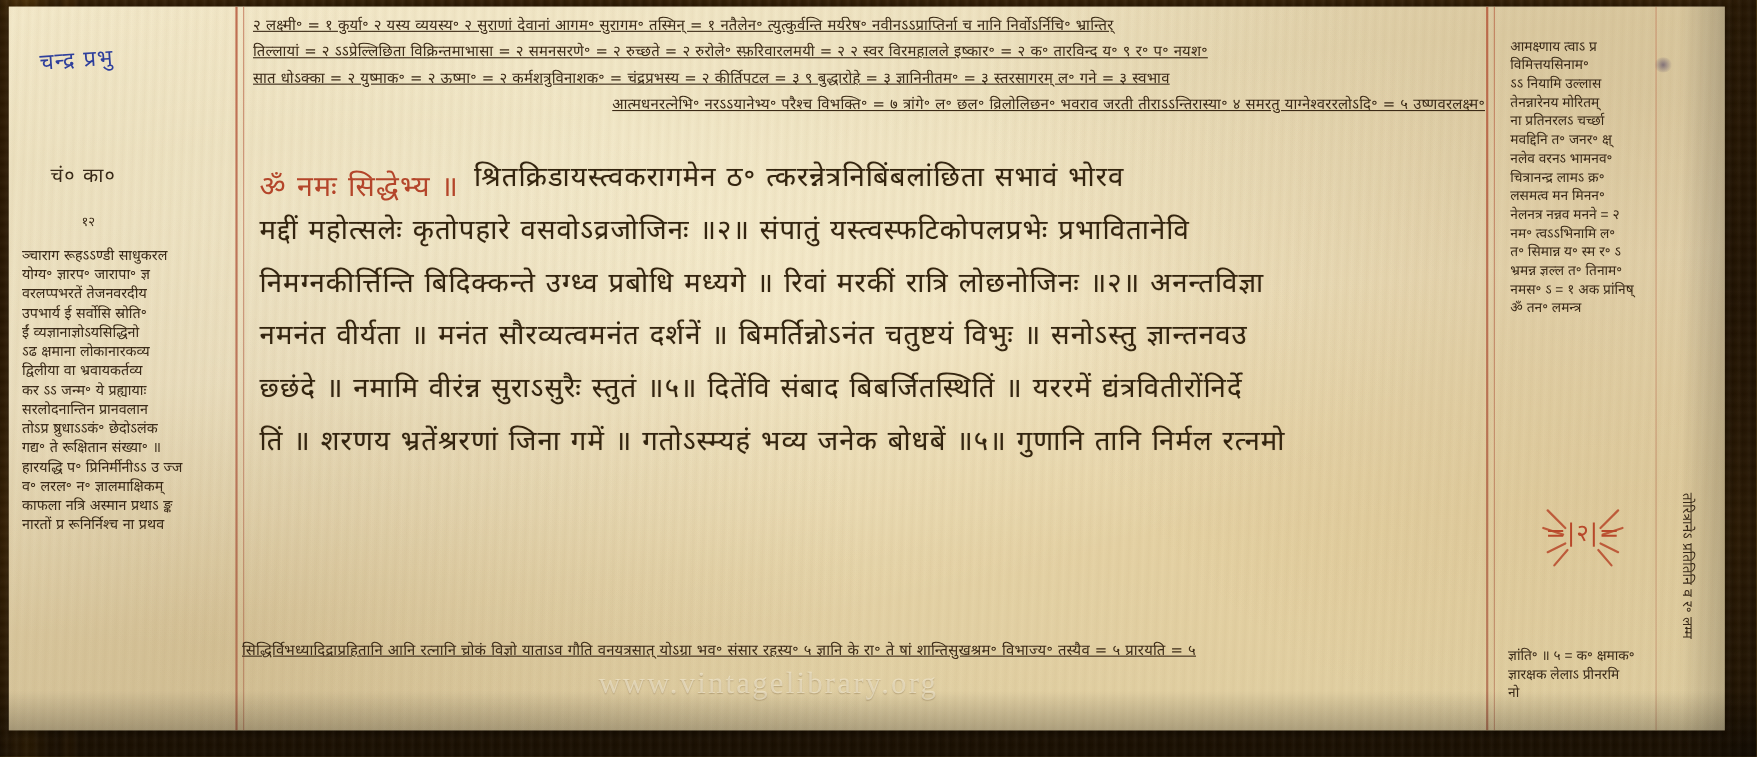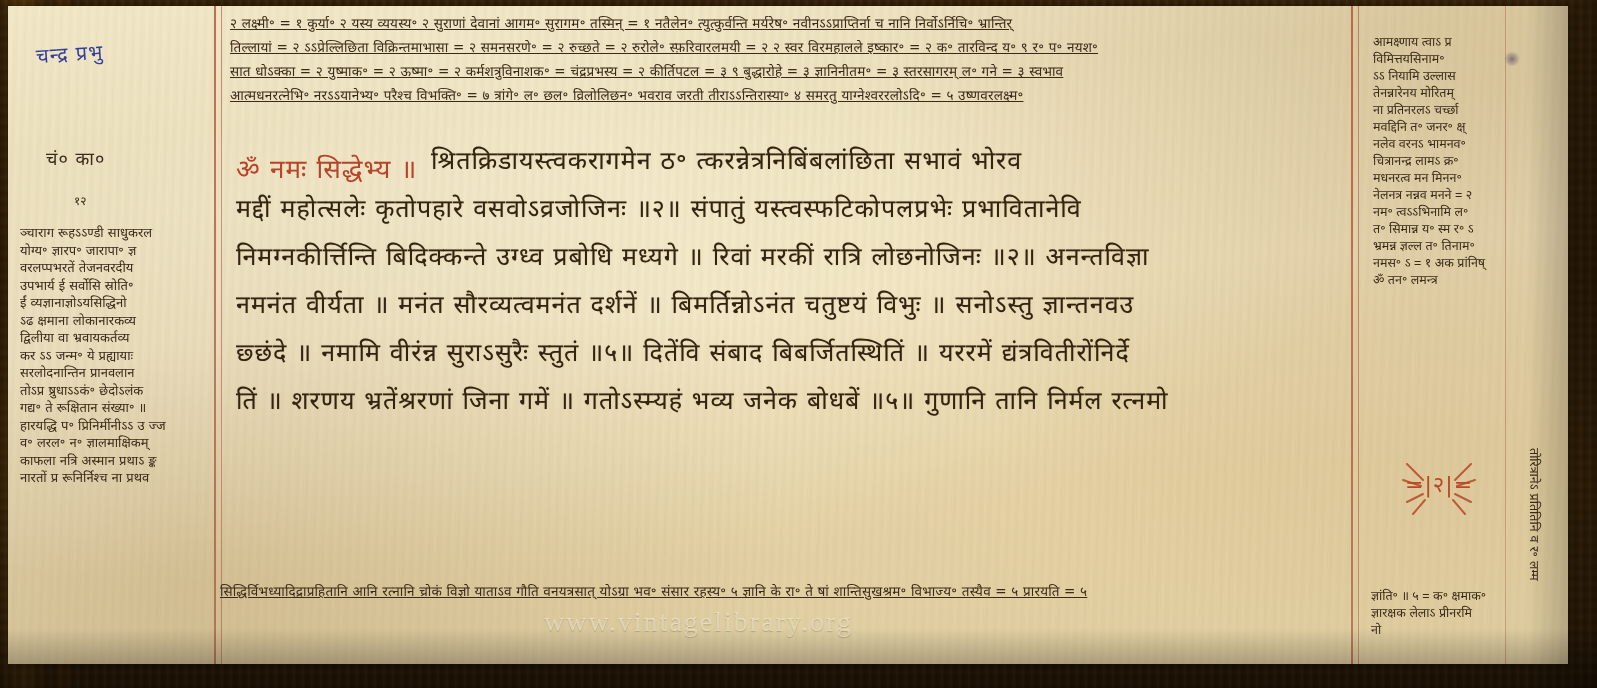--- a/index.html
+++ b/index.html
@@ -232,21 +232,21 @@
       <div class="leftline">व॰ लरल॰ न॰ ज्ञालमाक्षिकम्</div>
       <div class="leftline">काफला नत्रि अस्मान प्रथाऽ ङ्क</div>
       <div class="leftline">नारतों प्र रूनिर्निश्च ना प्रथव</div>
     </div>
   </div>
 
   <div style="position:absolute; left:222px; top:10px; width:1120px;">
     <div class="micro">२ लक्ष्मी॰ = १ कुर्या॰ २ यस्य व्ययस्य॰ २ सुराणां देवानां आगम॰ सुरागम॰ तस्मिन् = १ नतैलेन॰ त्युत्कुर्वन्ति मर्यरेष॰ नवीनऽऽप्राप्तिर्ना च नानि निर्वोऽर्निचि॰ भ्रान्तिर्</div>
     <div class="micro" style="margin-top:9px;">तिल्लायां = २ ऽऽप्रेल्लिछिता विक्रिन्तमाभासा = २ समनसरणे॰ = २ रुच्छते = २ रुरोले॰ स्फ़रिवारलमयी = २ २ स्वर विरमहालले इष्कार॰ = २ क॰ तारविन्द य॰ ९ र॰ प॰ नयश॰</div>
     <div class="micro" style="margin-top:9px;">सात धोऽक्का = २ युष्माक॰ = २ ऊष्मा॰ = २ कर्मशत्रुविनाशक॰ = चंद्रप्रभस्य = २ कीर्तिपटल = ३ ९ बुद्धारोहे = ३ ज्ञानिनीतम॰ = ३ स्तरसागरम् ल॰ गने = ३ स्वभाव</div>
-    <div class="micro" style="margin-top:9px;">आत्मधनरत्नेभि॰ नरऽऽयानेभ्य॰ परैश्च विभक्ति॰ = ७ त्रांगे॰ ल॰ छल॰ व्रिलोलिछन॰ भवराव जरती तीराऽऽन्तिरास्या॰ ४ समरतु याग्नेश्वररलोऽदि॰ = ५ उष्णवरलक्ष्म॰</div>
+    <div class="micro" style="margin-top:9px;text-align:right;">आत्मधनरत्नेभि॰ नरऽऽयानेभ्य॰ परैश्च विभक्ति॰ = ७ त्रांगे॰ ल॰ छल॰ व्रिलोलिछन॰ भवराव जरती तीराऽऽन्तिरास्या॰ ४ समरतु याग्नेश्वररलोऽदि॰ = ५ उष्णवरलक्ष्म॰</div>
   </div>
 
   <div class="invocation" style="left:228px; top:144px;">ॐ नमः सिद्धेभ्य ॥</div>
 
   <div style="position:absolute; left:228px; top:140px; width:1110px;">
     <div class="bigline" style="padding-left:195px;">श्रितक्रिडायस्त्वकरागमेन ठ॰ त्करन्नेत्रनिबिंबलांछिता सभावं भोरव</div>
     <div class="bigline" style="margin-top:18px;">मद्दीं महोत्सलेः कृतोपहारे वसवोऽव्रजोजिनः ॥२॥ संपातुं यस्त्वस्फटिकोपलप्रभेः प्रभावितानेवि</div>
     <div class="bigline" style="margin-top:18px;">निमग्नकीर्त्तिन्ति बिदिक्कन्ते उग्ध्व प्रबोधि मध्यगे ॥ रिवां मरकीं रात्रि लोछनोजिनः ॥२॥ अनन्तविज्ञा</div>
     <div class="bigline" style="margin-top:18px;">नमनंत वीर्यता ॥ मनंत सौरव्यत्वमनंत दर्शनें ॥ बिमर्तिन्नोऽनंत चतुष्टयं विभुः ॥ सनोऽस्तु ज्ञान्तनवउ</div>
     <div class="bigline" style="margin-top:18px;">छ्छंदे ॥ नमामि वीरंन्न सुराऽसुरैः स्तुतं ॥५॥ दितेंवि संबाद बिबर्जितस्थितिं ॥ यररमें द्यंत्रवितीरोंनिर्दे</div>
@@ -260,21 +260,21 @@
   <div class="right-col">
     <div style="position:absolute; left:-10px; top:16px; width:185px;">
       <div class="rightline">आमक्ष्णाय त्वाऽ प्र</div>
       <div class="rightline">विमित्तयसिनाम॰</div>
       <div class="rightline">ऽऽ नियामि उल्लास</div>
       <div class="rightline">तेनन्नारेनय मोरितम्</div>
       <div class="rightline">ना प्रतिनरलऽ चर्च्छा</div>
       <div class="rightline">मवद्दिनि त॰ जनर॰ क्ष्</div>
       <div class="rightline">नलेव वरनऽ भामनव॰</div>
       <div class="rightline">चित्रानन्द्र लामऽ क्र॰</div>
-      <div class="rightline">मधनरत्व मन मिनन॰</div>
+      <div class="rightline">लसमत्व मन मिनन॰</div>
       <div class="rightline">नेलनत्र नन्नव मनने = २</div>
       <div class="rightline">नम॰ त्वऽऽभिनामि ल॰</div>
       <div class="rightline">त॰ सिमान्न य॰ स्म र॰ ऽ</div>
       <div class="rightline">भ्रमन्न ज्ञल्ल त॰ तिनाम॰</div>
       <div class="rightline">नमस॰ ऽ = १ अक प्रांनिष्</div>
       <div class="rightline">ॐ तन॰ लमन्त्र</div>
     </div>
 
     <div class="blot" style="left:120px; top:34px; width:18px; height:14px;"></div>
 

